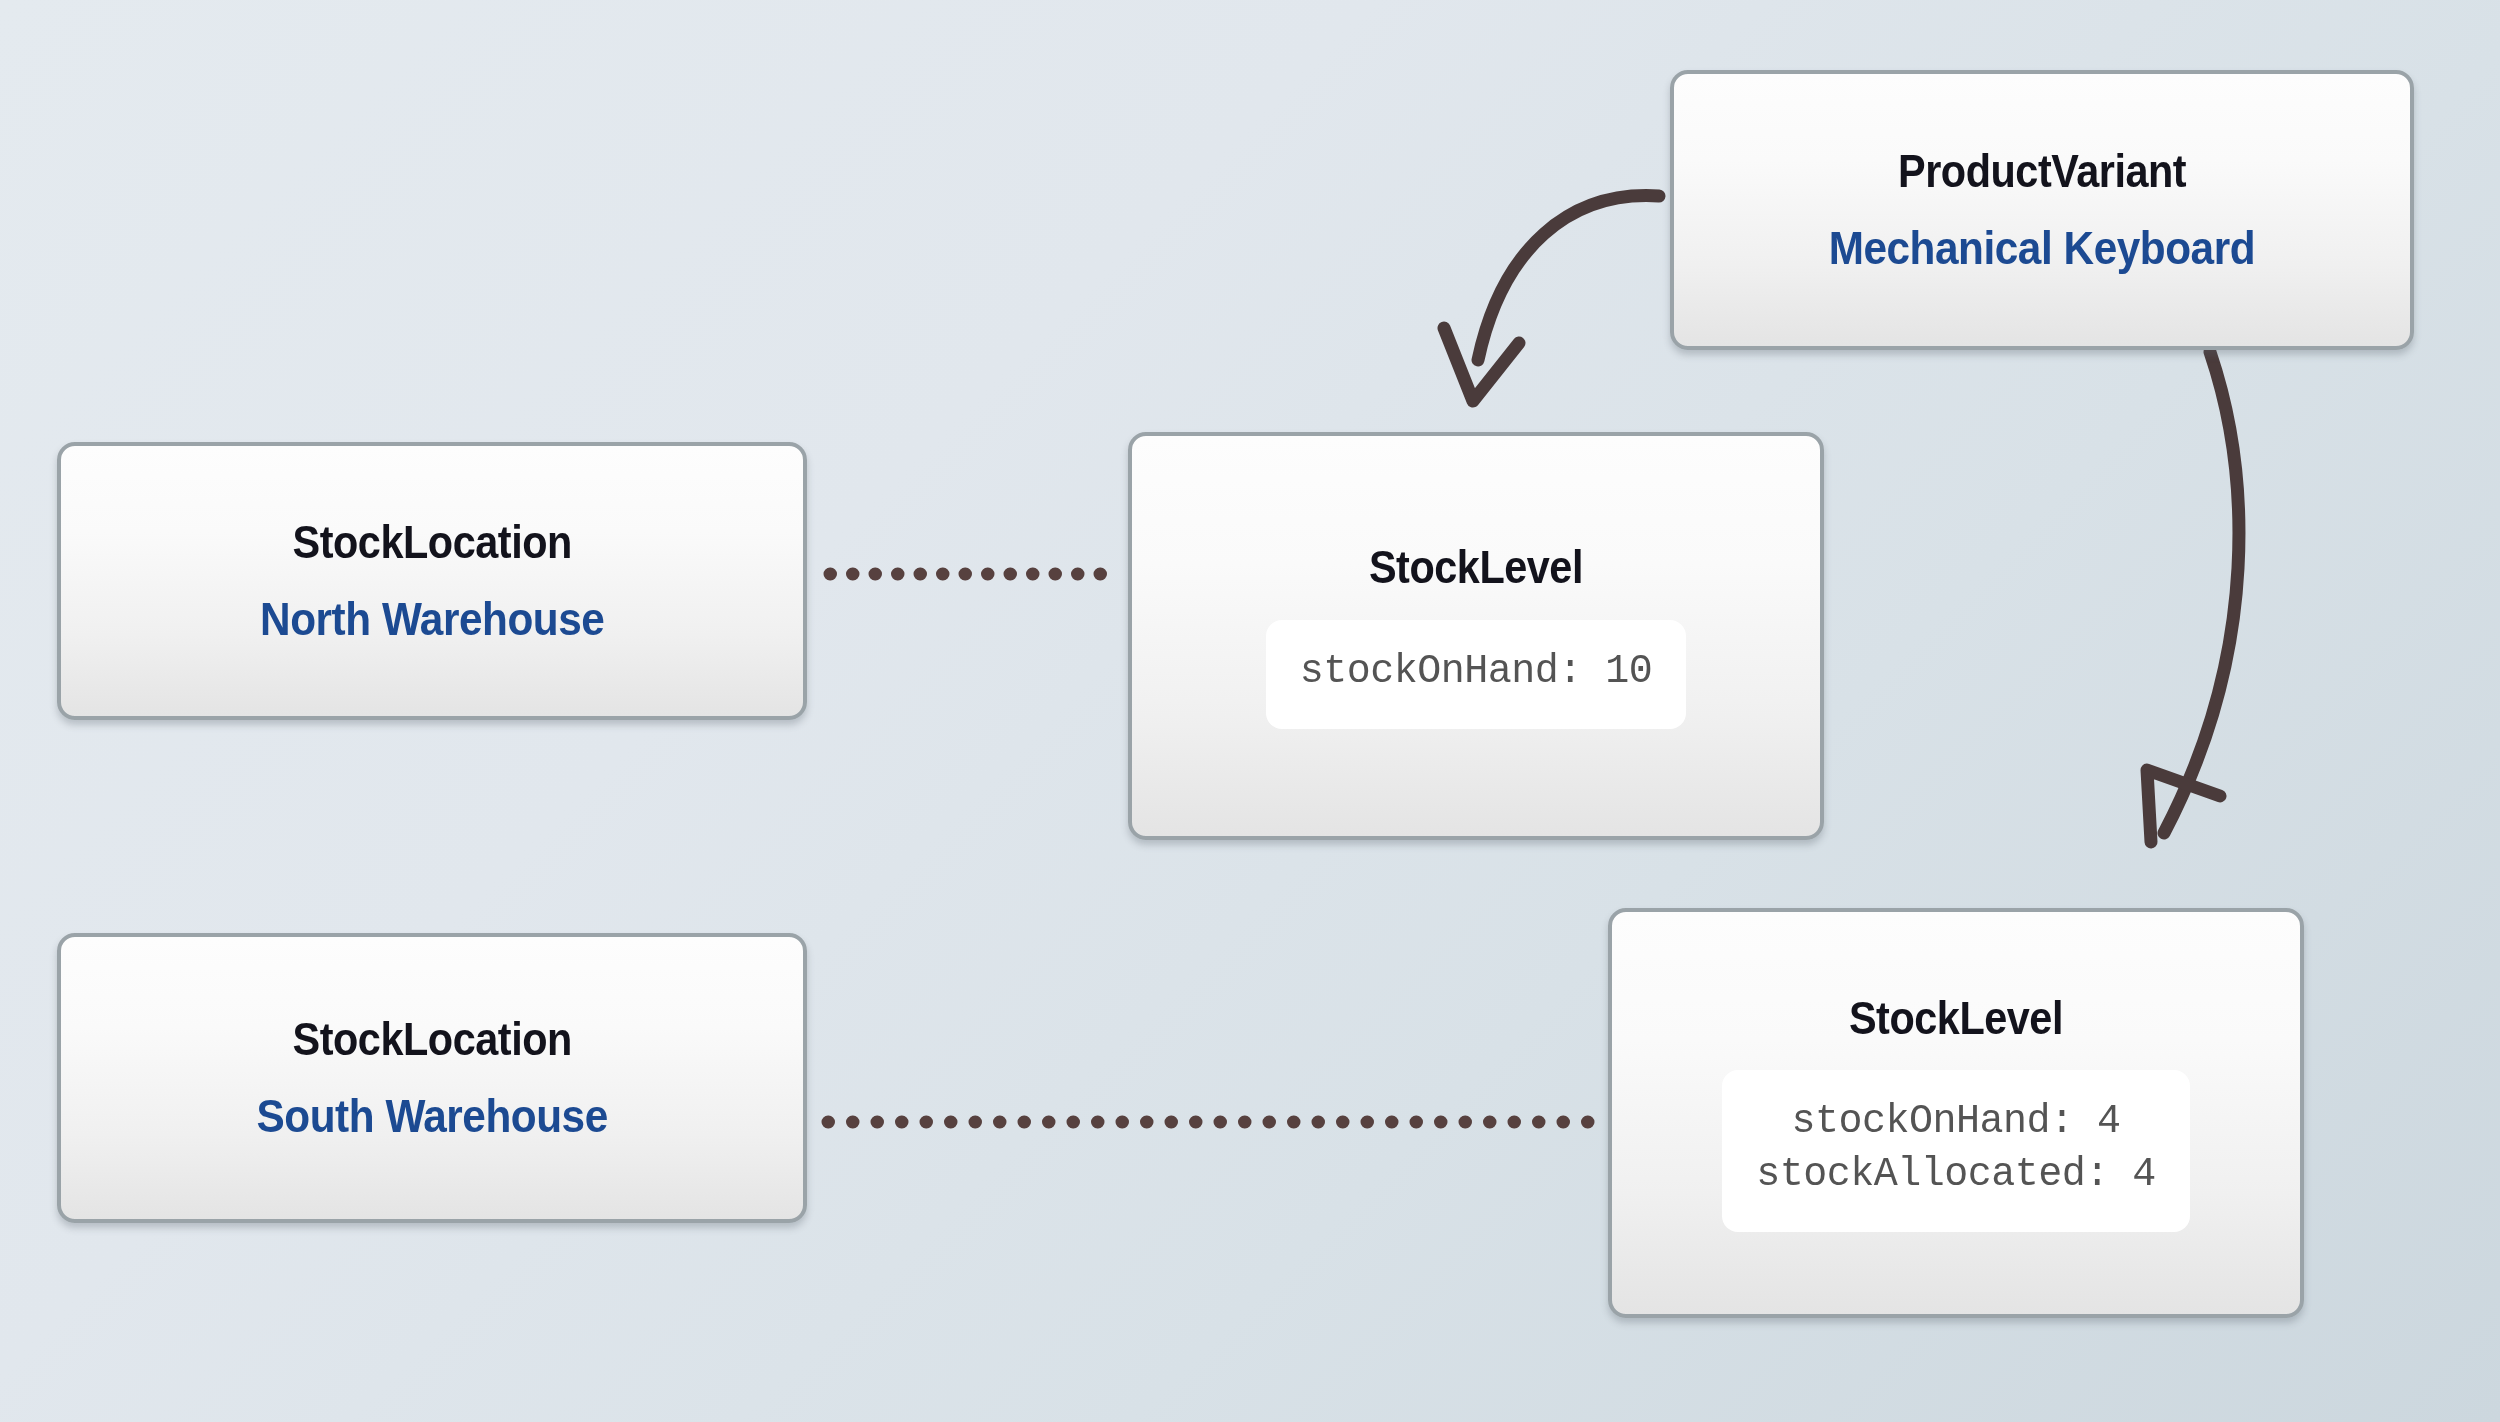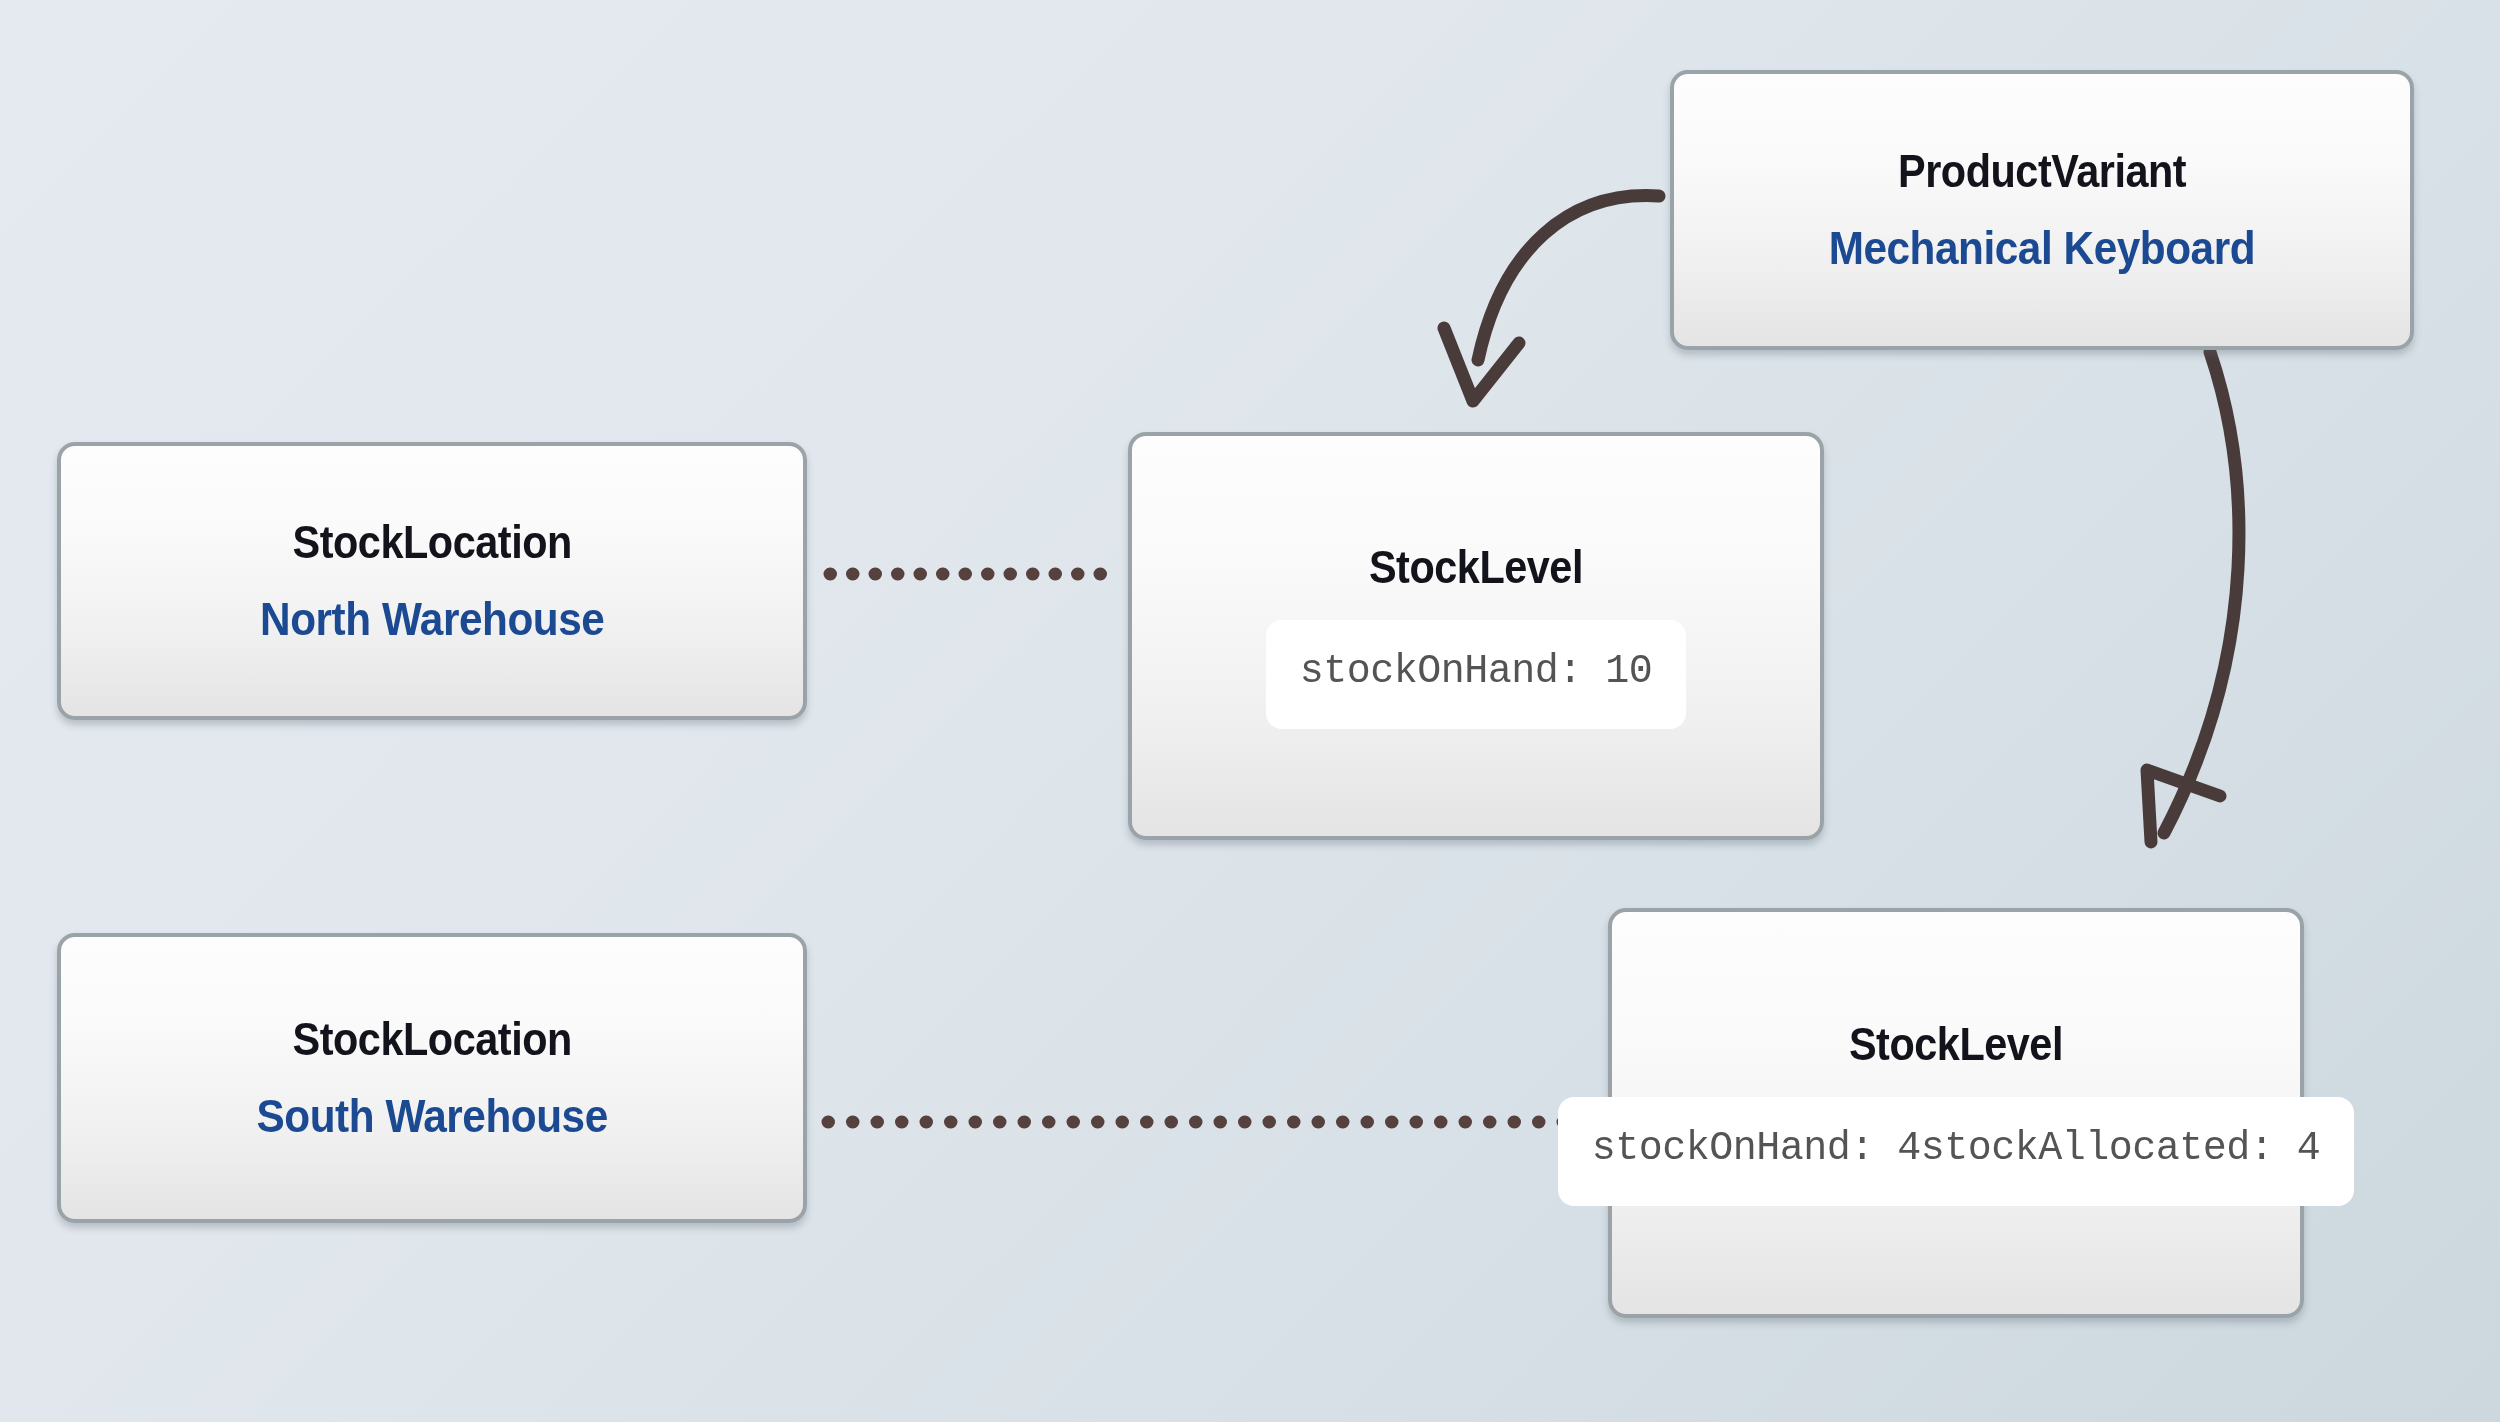--- a/index.html
+++ b/index.html
@@ -72,21 +72,21 @@
     margin-top: 28px;
     transform: scaleX(0.9);
   }
 
   .code-block {
     margin-top: 28px;
     background: #ffffff;
     border-radius: 16px;
     padding: 26px 34px 30px 34px;
     display: flex;
-    flex-direction: row;
+    flex-direction: column;
     align-items: center;
   }
 
   .code-line {
     font-family: "Liberation Mono", "DejaVu Sans Mono", monospace;
     font-size: 40px;
     line-height: 1.32;
     color: #545454;
     white-space: pre;
     letter-spacing: -0.5px;

